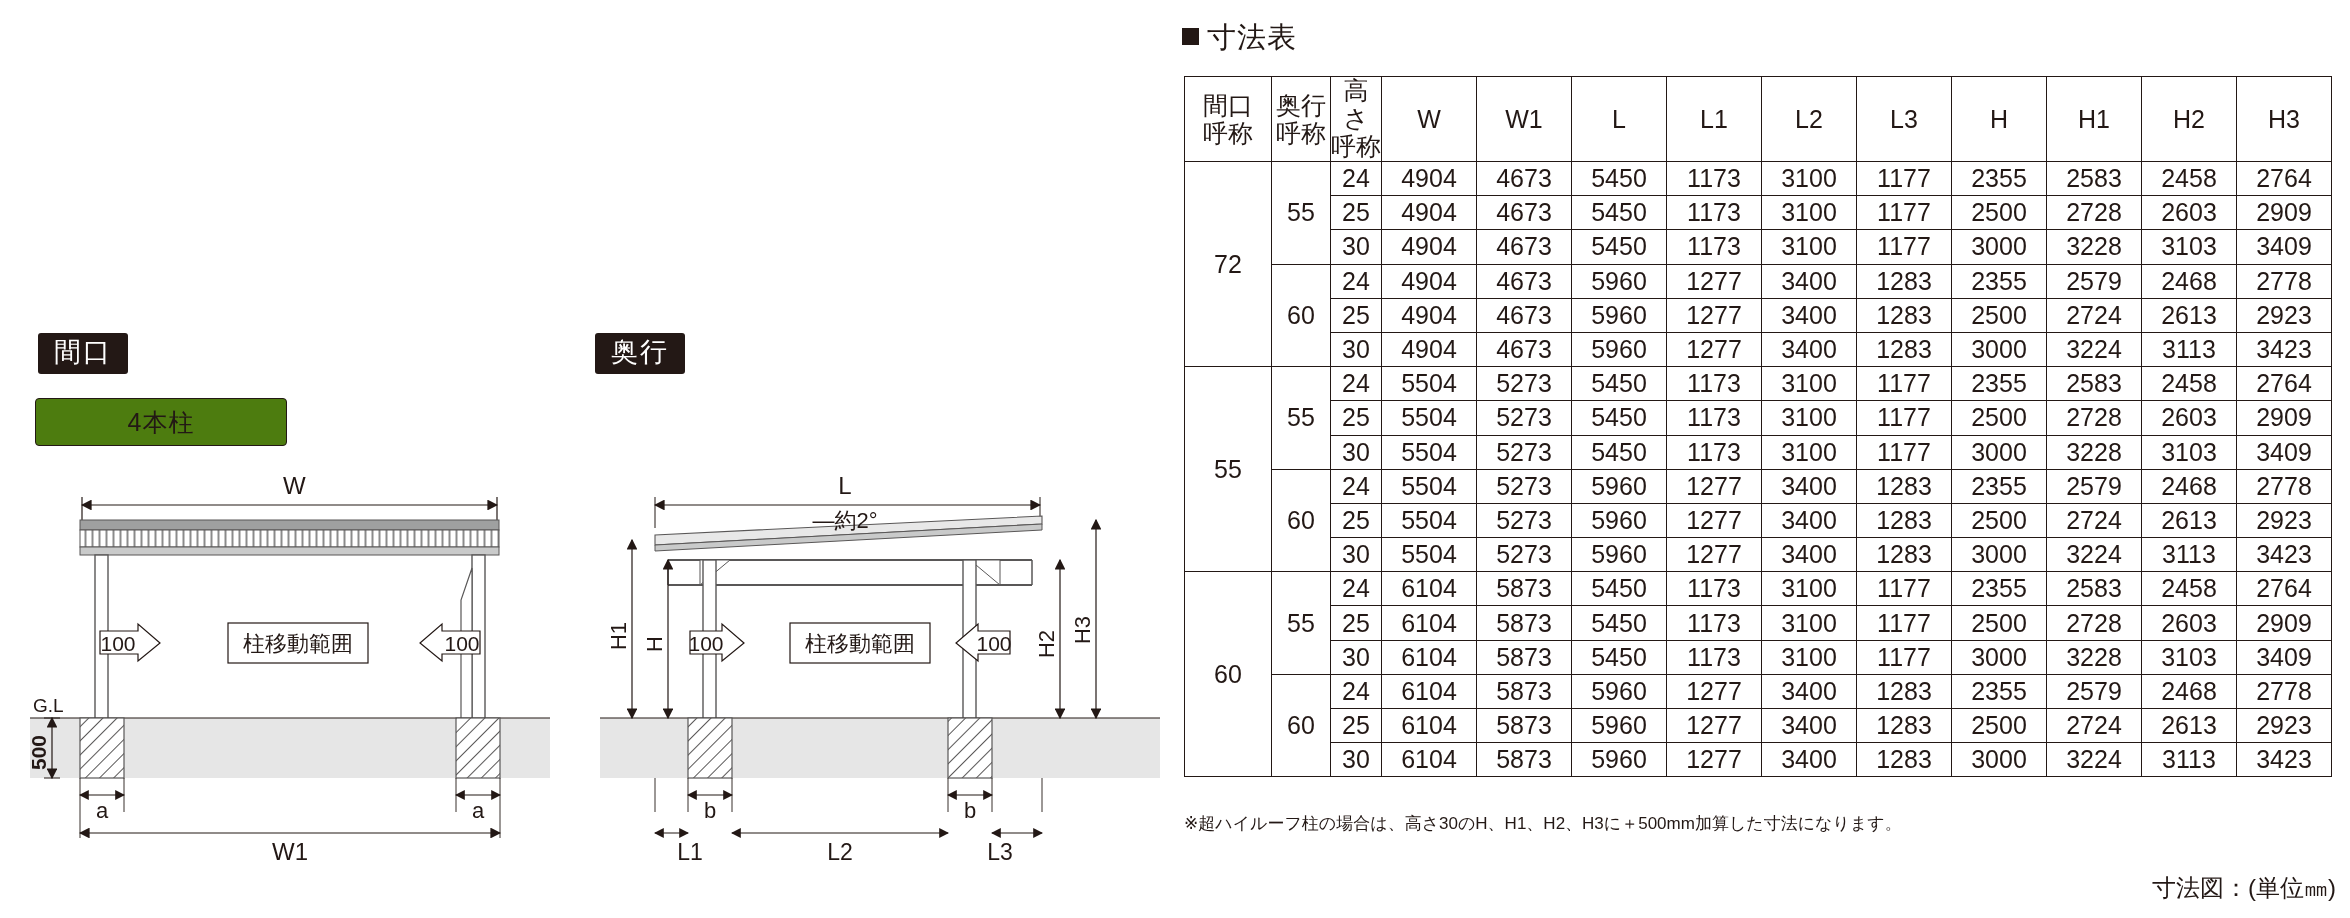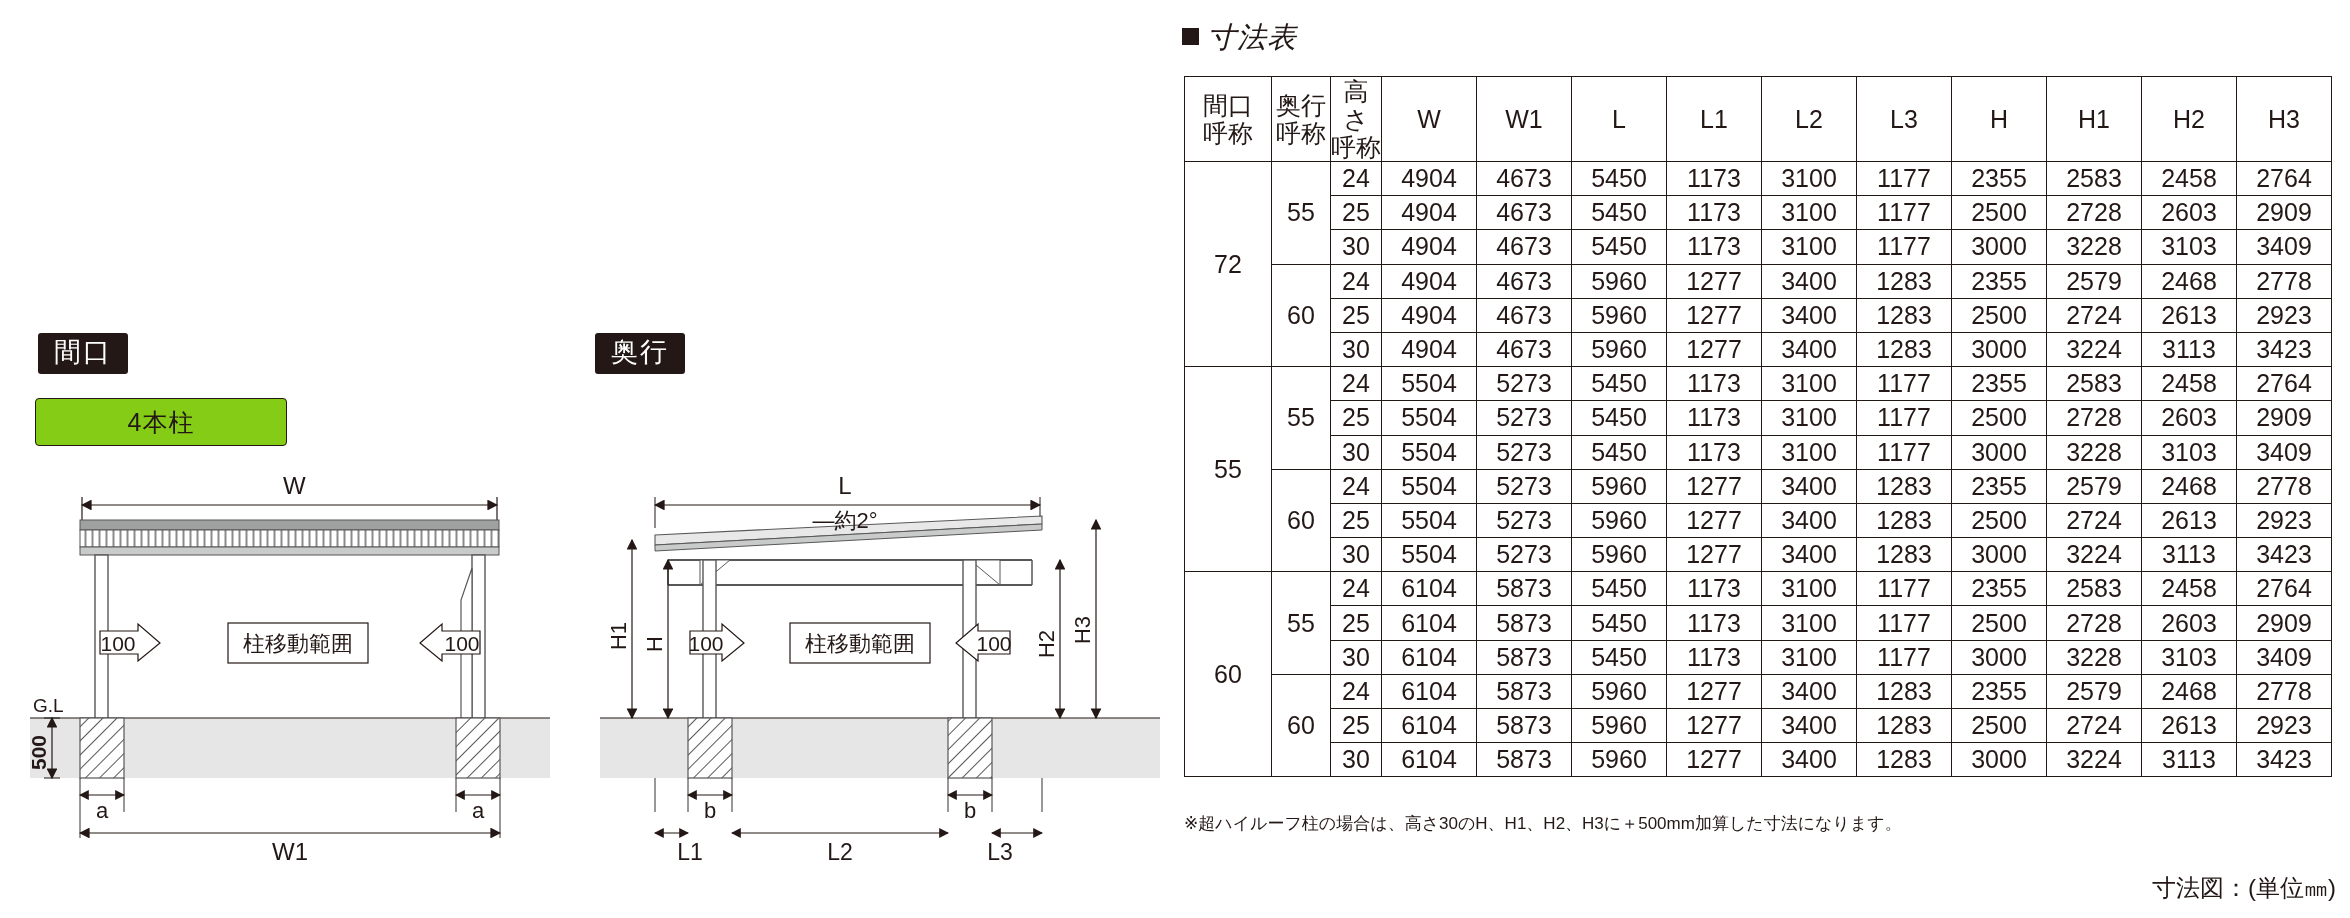--- a/index.html
+++ b/index.html
@@ -20,29 +20,29 @@
     padding:6px 16px 8px 16px;border-radius:3px;
     font-weight:normal;line-height:1;
   }
   #tag-maguchi{left:38px;top:333px;}
   #tag-okuyuki{left:595px;top:333px;}
 
   #pillar-box{
     position:absolute;left:35px;top:398px;width:250px;height:46px;
     border:1.5px solid #231815;border-radius:4px;
     display:flex;align-items:center;justify-content:center;
-    font-size:25px;letter-spacing:1px;background:#84cc16;
+    font-size:25px;letter-spacing:1px;background:#4d7c0f;
   }
 
   .svg-wrap{position:absolute;left:0;top:0;}
 
   
   #right-pane{position:absolute;left:1170px;top:0;width:1180px;height:918px;}
   #table-heading{
-    position:absolute;left:12px;top:18px;font-size:29px;letter-spacing:1px;font-style:italic;
+    position:absolute;left:12px;top:18px;font-size:29px;letter-spacing:1px;
   }
   #table-heading .sq{display:inline-block;width:17px;height:17px;background:#231815;margin-right:8px;vertical-align:2px;}
 
   table#dim-table{
     position:absolute;left:14px;top:76px;
     border-collapse:collapse;
     table-layout:fixed;
     background:#fff;
   }
   table#dim-table th, table#dim-table td{
@@ -55,21 +55,21 @@
     height:33.2px;
     font-weight:normal;
   }
   table#dim-table thead th{
     height:74px;
     font-size:25px;
     line-height:1.12;
   }
   .c-maguchi{width:86px;}
   .c-okuyuki{width:58px;}
-  .c-takasa{width:50px;}
+  .c-takasa{width:50px;font-family:Liberation Serif, serif;}
   .c-num{width:94px;}
   td.group-cell{font-size:27px;}
 
   #note-text{
     position:absolute;left:14px;top:812px;
     font-size:17px;letter-spacing:0px;
   }
   #unit-text{
     position:absolute;right:14px;top:872px;
     font-size:24px;

